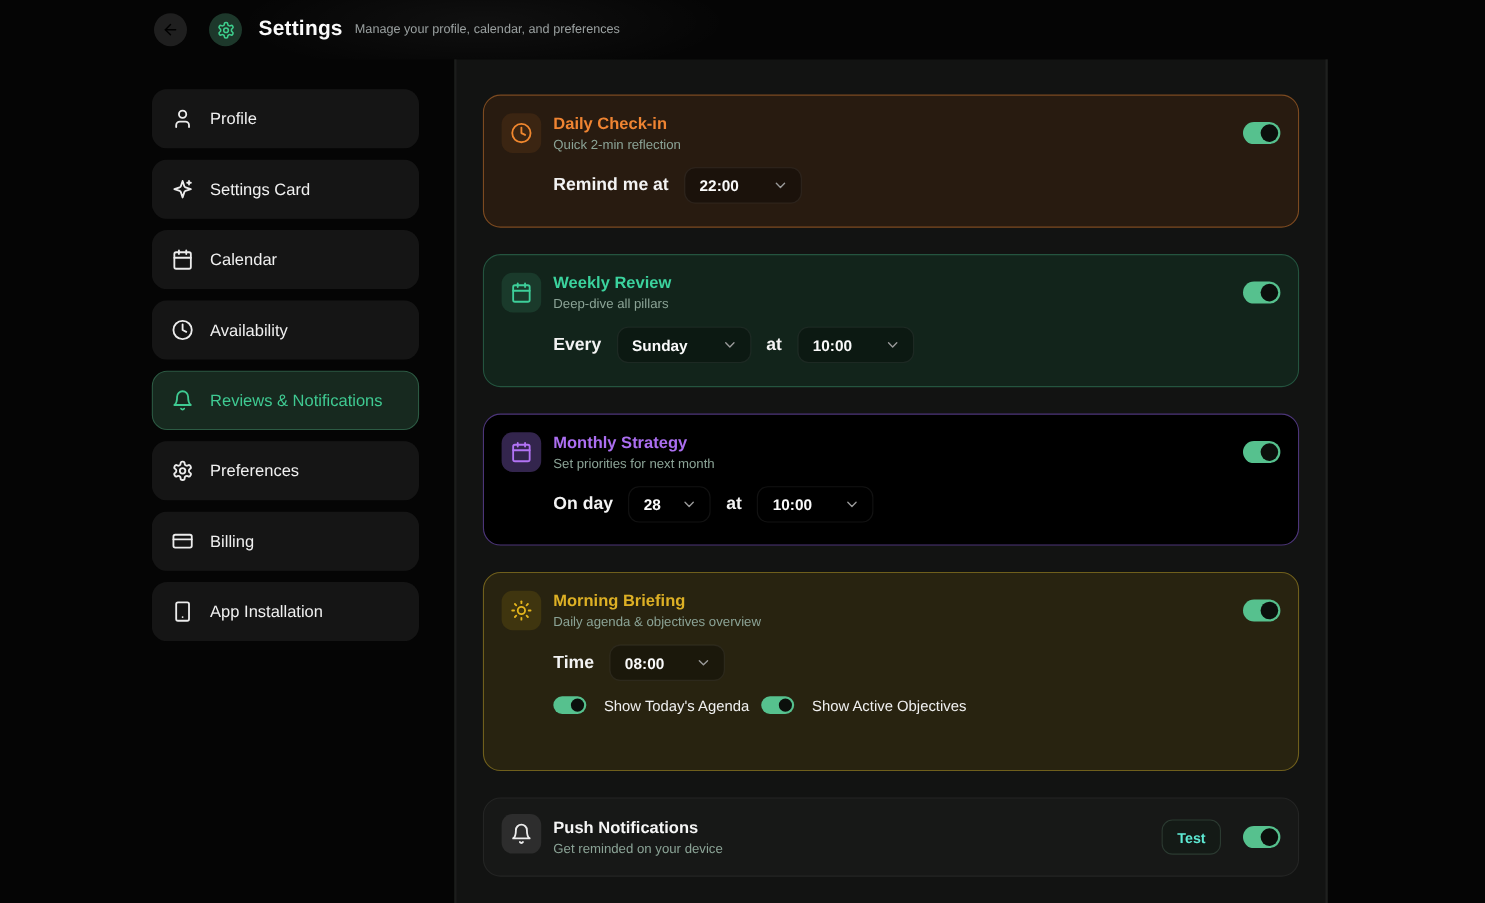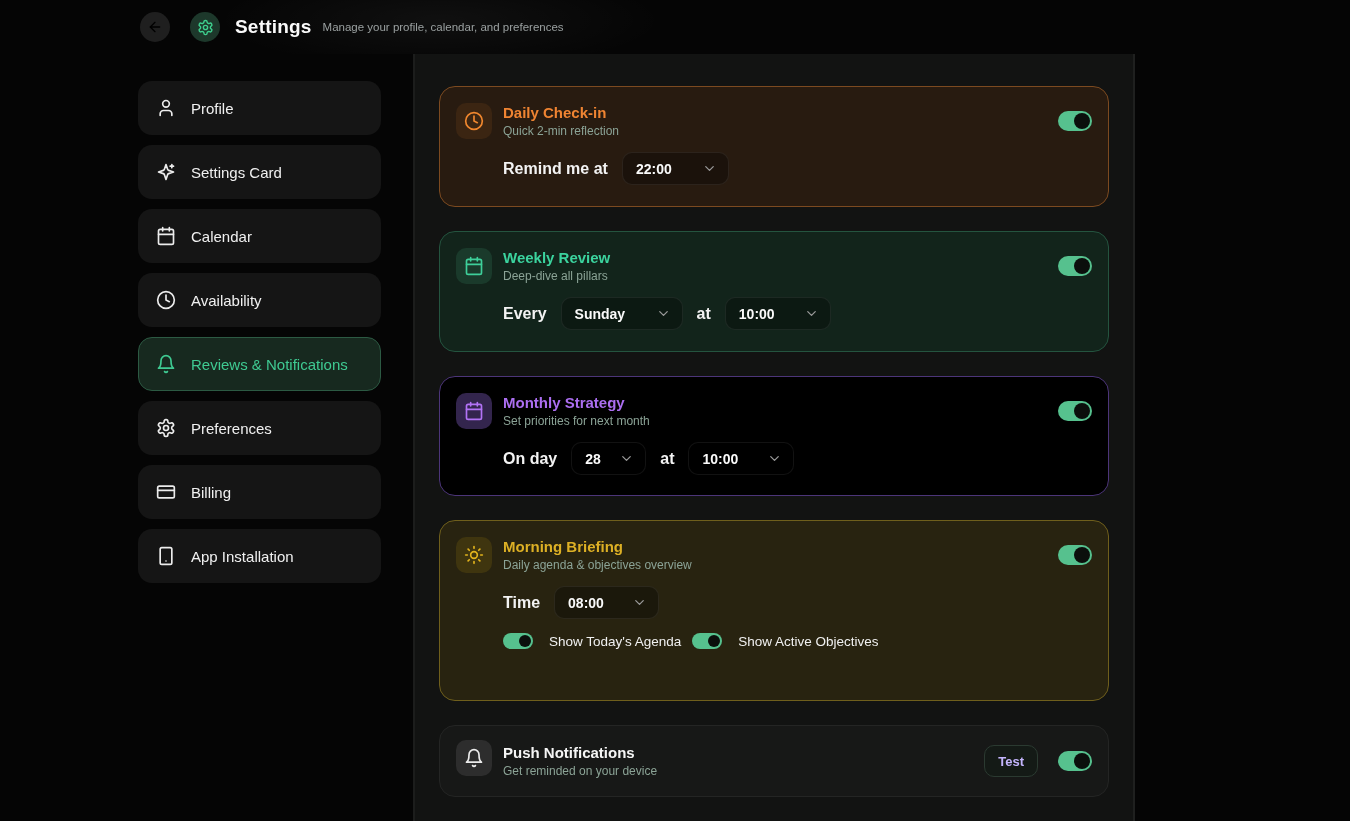--- a/index.html
+++ b/index.html
@@ -27,21 +27,21 @@
     display:flex; align-items:center; justify-content:center; flex:none;
     margin-left:20px;
   }
   .topbar h1 { font-size:19px; font-weight:700; letter-spacing:.2px; margin-left:15px; color:#fafafa; }
   .topbar .sub { font-size:11.5px; color:#9aa0a0; margin-left:11px; }
 
   
   .layout { display:flex; height:767px; }
   .side-col { width:413px; flex:none; }
   .content-col {
-    width:722px; flex:none; height:767px;
+    width:794px; flex:none; height:767px;
     background:#121312;
     border-left:2px solid #1c1d1c; border-right:2px solid #1f201f;
     padding:32px 24px 0 24px; overflow:hidden;
   }
   .right-fill { flex:1; }
 
   
   .nav { margin:27px 0 0 138px; width:243px; display:flex; flex-direction:column; gap:10px; }
   .nav-item {
     height:54px; border-radius:14px; background:#151515;
@@ -117,21 +117,21 @@
   .c-neutral { background:#171817; border-color:#242524; }
   .c-neutral .tile { background:#2d2d2d; color:#ececec; }
   .c-neutral .card-title { color:#f5f5f5; }
 
   .card.h1 { height:121px; } .card.h2 { height:121px; } .card.h3 { height:120px; }
   .card.h4 { height:181px; } 
   .card.push { height:72px; display:flex; align-items:center; gap:11px; padding:14px 16px; }
   .push .head-texts { gap:3px; }
   .test-btn {
     height:32px; padding:7px 13px; border-radius:10px; background:#141a16;
-    border:1px solid #2b3a31; color:#c4b5fd; font-size:13px; font-weight:700;
+    border:1px solid #2b3a31; color:#5eead4; font-size:13px; font-weight:700;
     font-family:"Liberation Sans", sans-serif; cursor:pointer; margin-right:9px; flex:none;
   }
 </style>
 </head>
 <body>
 
 <svg width="0" height="0" style="position:absolute">
   <defs>
     <g id="i-arrow-left">
         <path d="M19 12H5" fill="none" stroke="currentColor" stroke-width="2" stroke-linecap="round" stroke-linejoin="round"></path>

